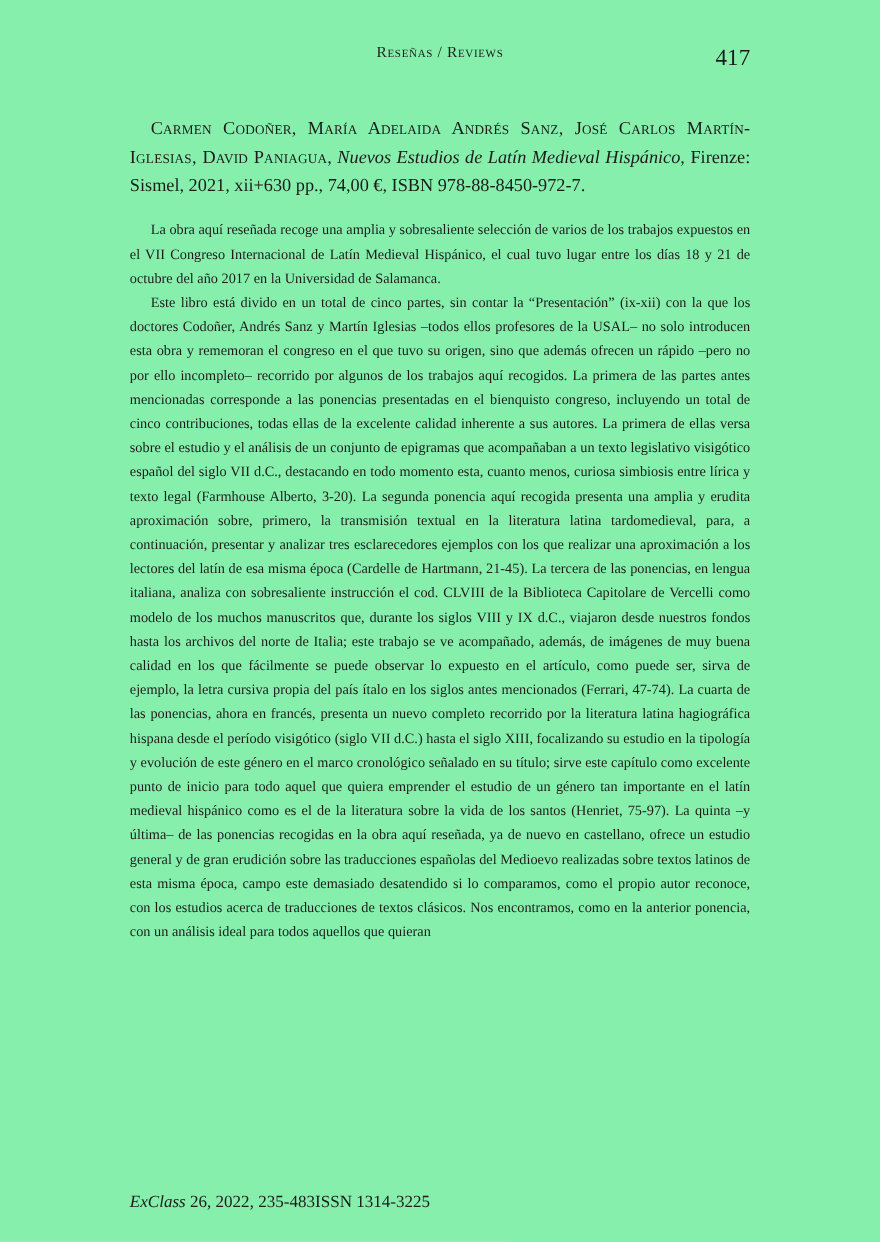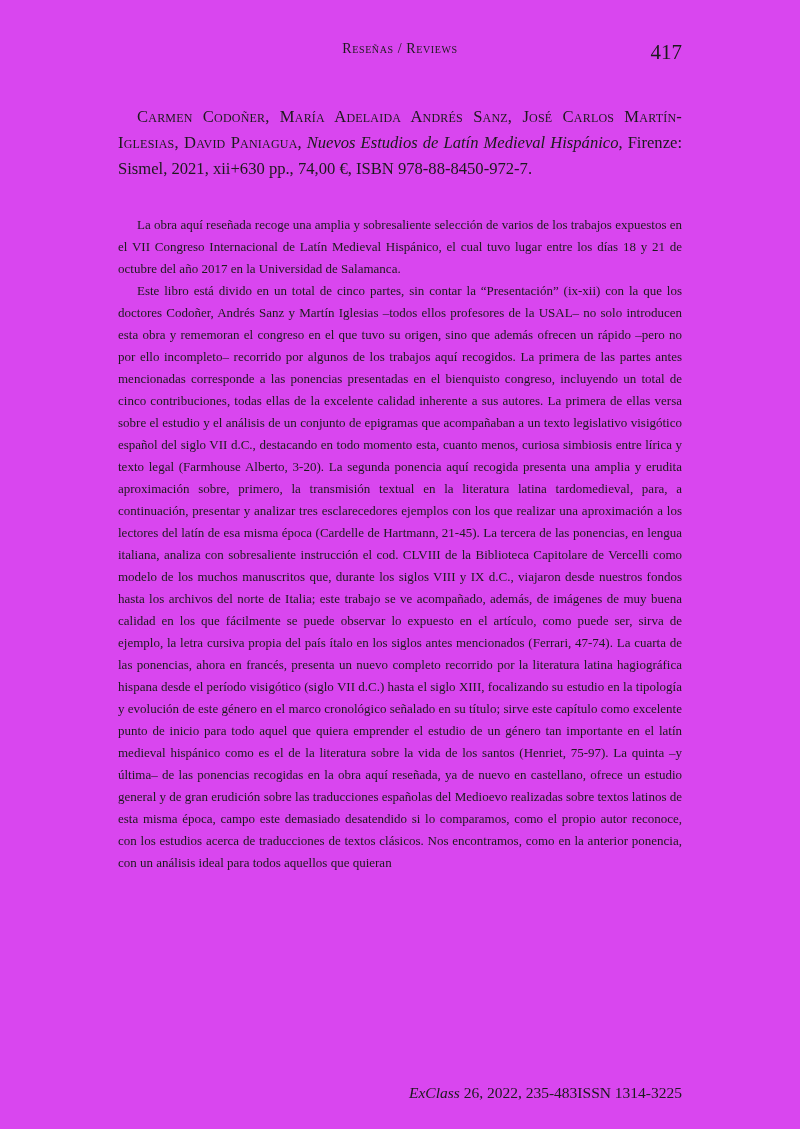--- a/index.html
+++ b/index.html
@@ -1,20 +1,20 @@
 <!DOCTYPE html>
 <html><head>
 <meta charset="utf-8">
 <style>
   html, body { margin: 0; padding: 0; background: #ffffff; }
   .page {
     width: 800px;
     height: 1129px;
     position: relative;
-    background: #d946ef;
+    background: #86efac;
     font-family: "Liberation Serif", serif;
     color: #1b1b1b;
     margin: 0 auto;
     overflow: hidden;
   }
   .running-head {
     position: absolute;
     top: 41px;
     left: 118px;
     right: 118px;
@@ -34,21 +34,21 @@
     font-size: 21px;
   }
   .content {
     position: absolute;
     top: 104px;
     left: 118px;
     right: 118px;
     text-align: justify;
   }
   .citation {
-    margin: 0 0 32px 0;
+    margin: 0 0 16px 0;
     font-size: 16.6px;
     line-height: 26px;
     text-indent: 19px;
   }
   .citation .smallcaps {
     font-variant: small-caps;
     letter-spacing: 0.2px;
   }
   .citation em { font-style: italic; }
   .body-para {
@@ -56,21 +56,21 @@
     font-size: 13px;
     line-height: 22px;
     text-indent: 19px;
   }
   .footer {
     position: absolute;
     left: 118px;
     right: 118px;
     bottom: 27px;
     display: flex;
-    justify-content: flex-end;
+    justify-content: flex-start;
     font-size: 15.5px;
   }
   .footer em { font-style: italic; }
 </style>
 </head>
 <body>
 
 <div class="page">
 
   <header class="running-head">

